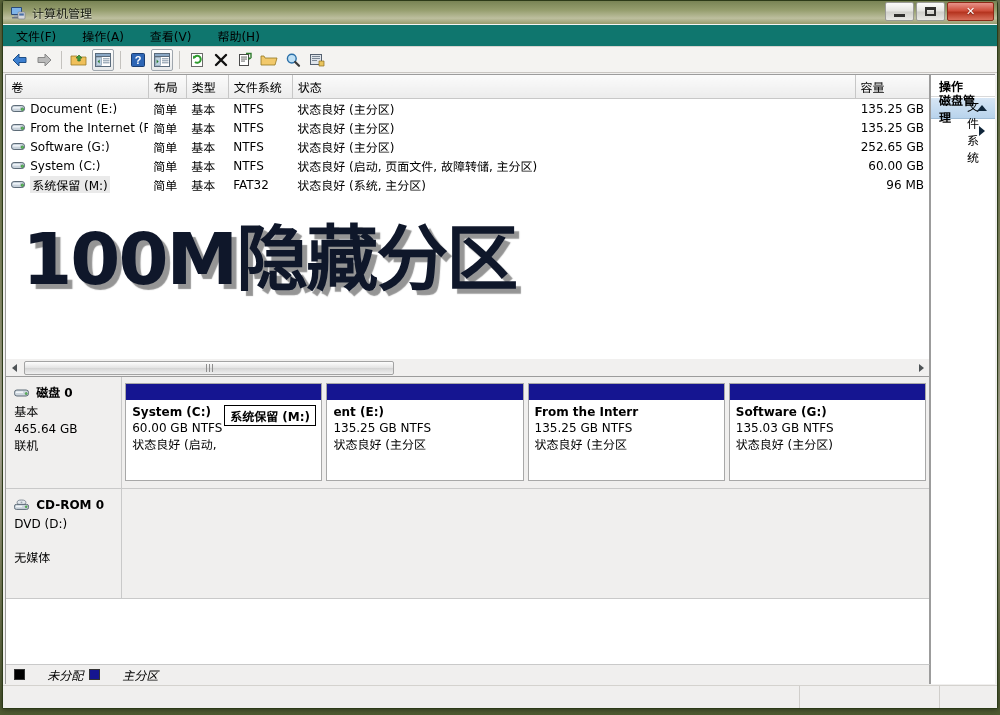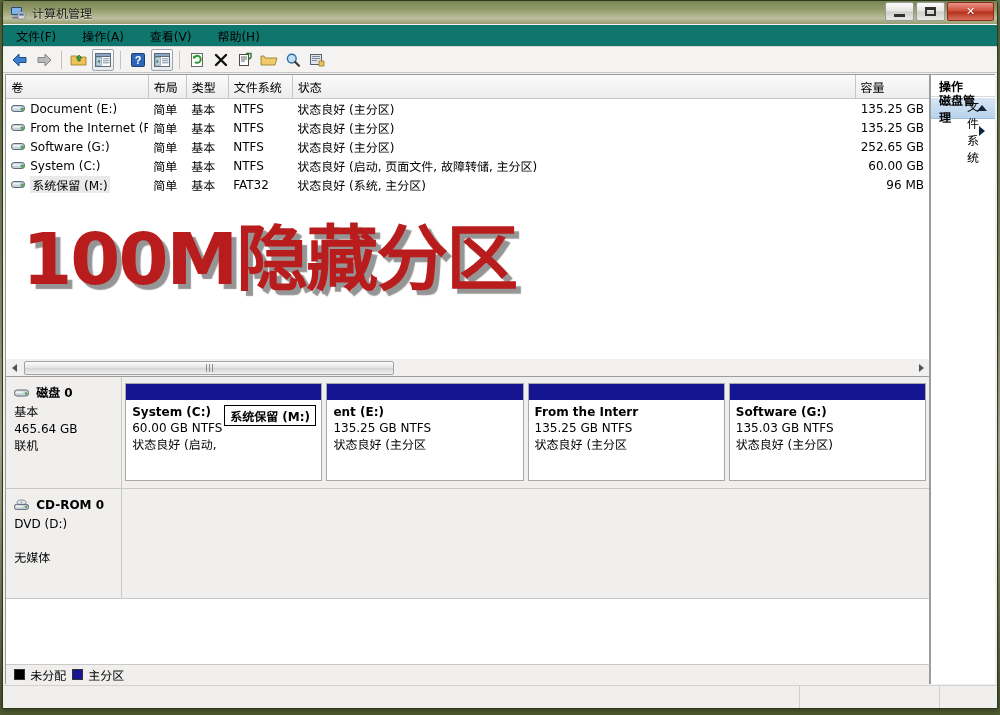--- a/index.html
+++ b/index.html
@@ -149,21 +149,21 @@
   }
   td.num { text-align: right; padding-right: 9px; }
   .vol-name { display: flex; align-items: center; gap: 4px; }
   .vol-name .sel { background: #eaeaea; padding: 0 2px; }
   .drive-ico { width: 15px; height: 11px; flex: 0 0 15px; }
 
   
   #watermark {
     position: absolute; left: 16px; top: 148px; width: 590px;
     font-family: "DejaVu Sans", "Liberation Sans", sans-serif;
-    font-size: 72px; font-weight: bold; color: #b91c1c;
+    font-size: 72px; font-weight: bold; color: #0f172a;
     letter-spacing: -2px; line-height: 1;
     text-shadow: 5px 5px 1px rgba(130,130,130,.85);
     pointer-events: none; white-space: nowrap;
   }
 
   
   #hscroll {
     height: 17px; background: #f1f0ef;
     border-right: 1px solid #9c9c9c;
     display: flex; align-items: center; position: relative;
@@ -222,21 +222,21 @@
   
   #legend {
     height: 20px; background: #f0efee;
     border-right: 1px solid #9c9c9c; border-top: 1px solid #c9c9c9;
     display: flex; align-items: center; gap: 6px; padding-left: 8px;
     font-size: 12px; color: #000;
   }
   .sw { width: 11px; height: 11px; display:inline-block; border:1px solid #333; }
   .sw.unalloc { background: #000; }
   .sw.primary { background: #151591; }
-  .legend-item { display: flex; align-items: center; gap: 5px; cursor: default; }
+  .legend-item { display: flex; align-items: center; gap: 22px; cursor: default; font-style: italic; }
 
   
   #actions-head {
     height: 22px; display:flex; align-items:center; padding-left: 8px;
     font-weight: bold; font-size: 12px; color:#000;
     background: #fff; border-bottom: 1px solid #d9d9d9;
   }
   #actions-group {
     height: 22px; display:flex; align-items:center; justify-content: space-between;
     padding: 0 8px; font-weight: bold; font-size: 12px; color: #000;

